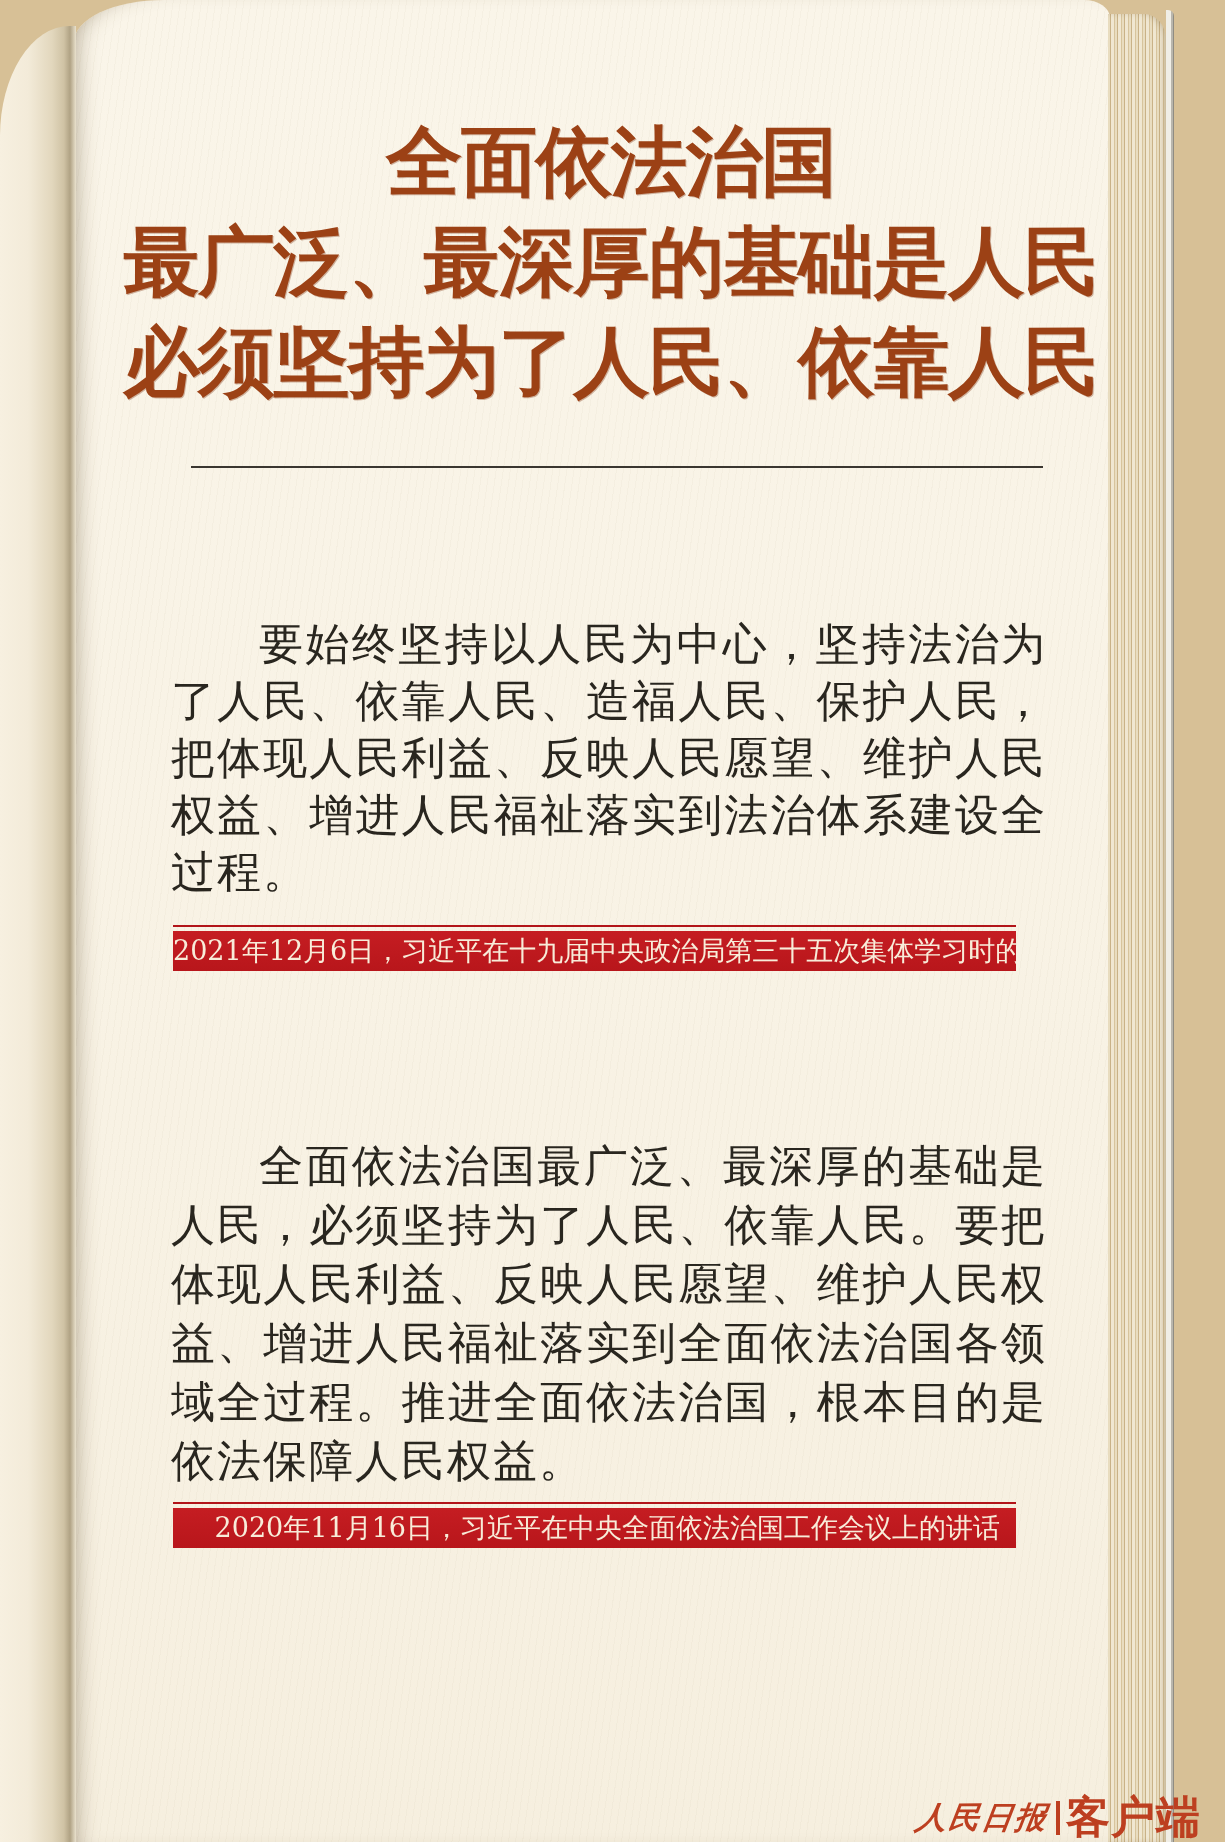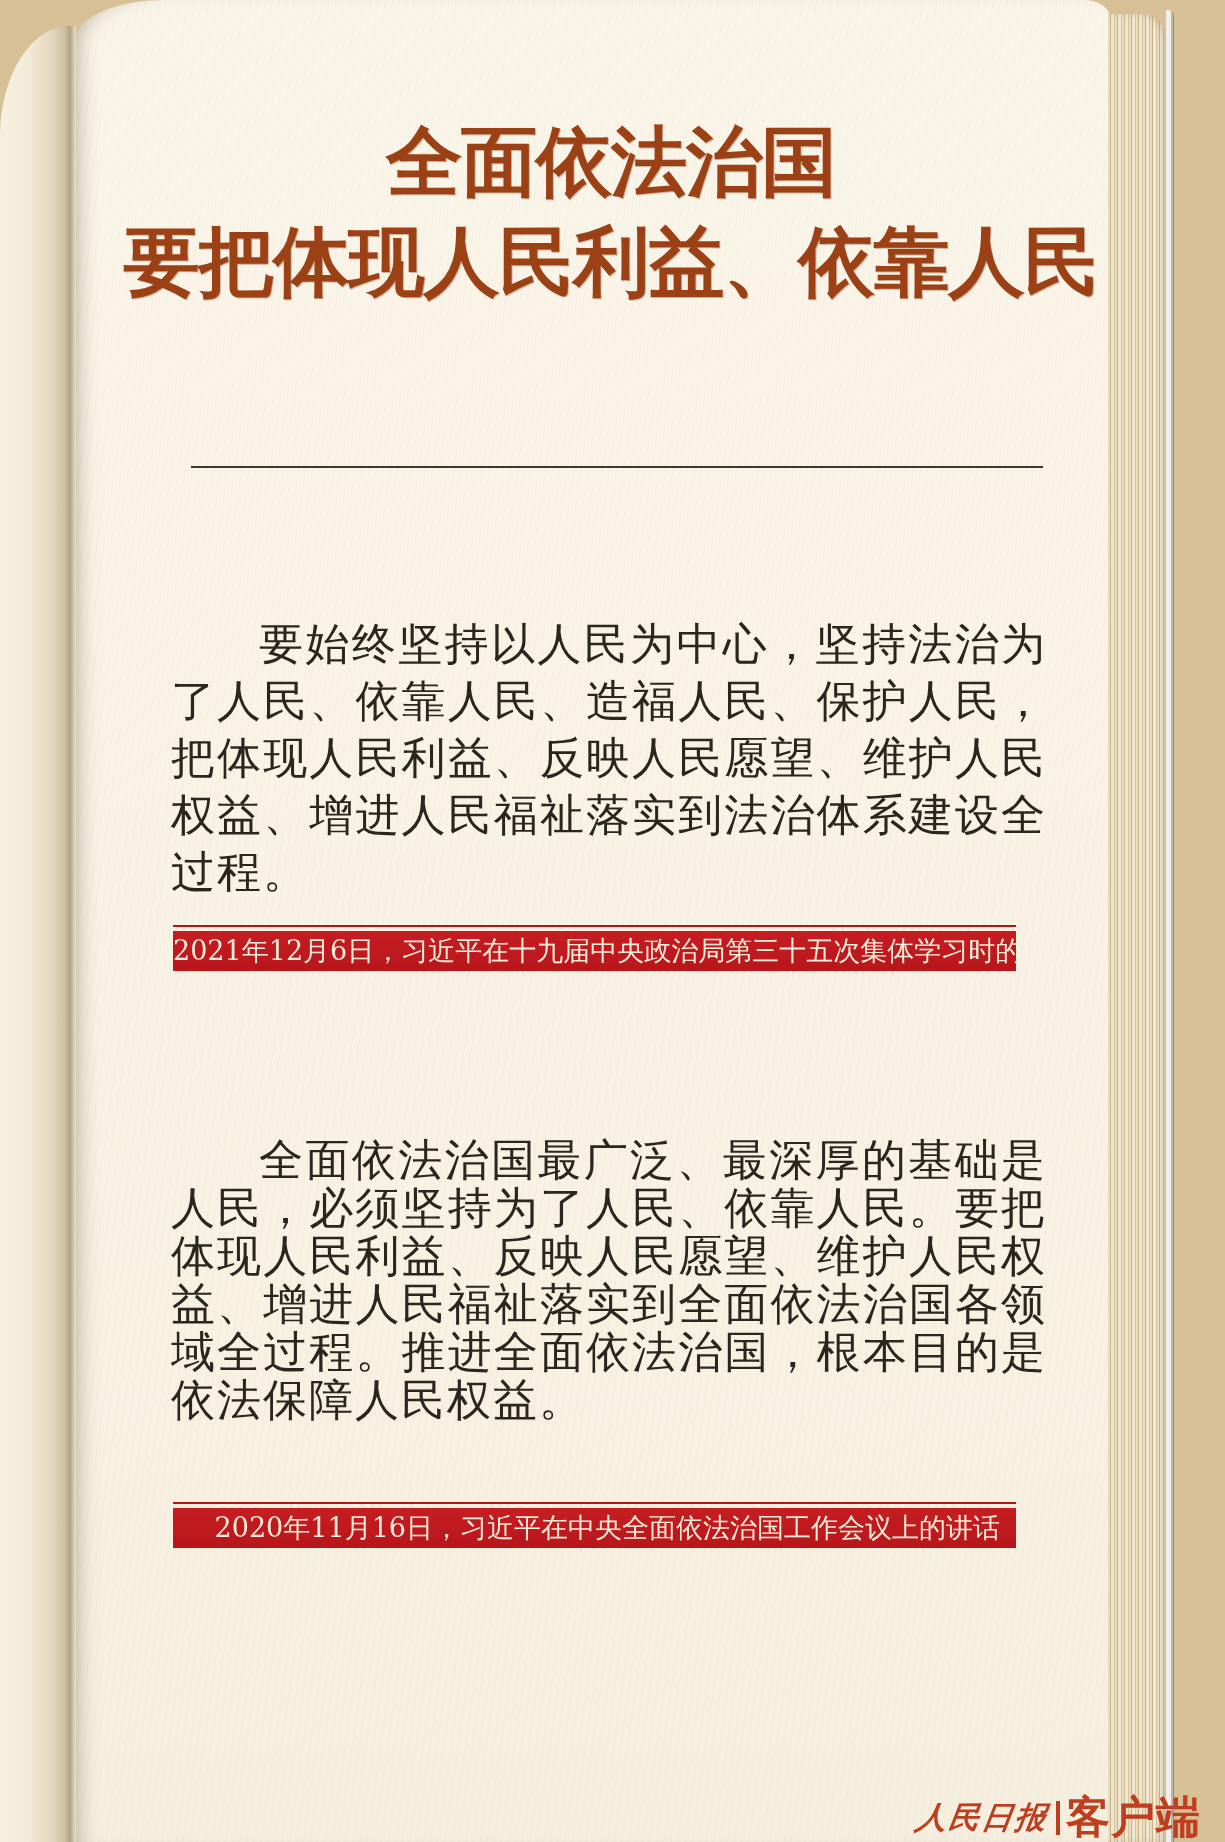--- a/index.html
+++ b/index.html
@@ -59,21 +59,21 @@
   }
 
   .quote-text{
     position:absolute;left:155px;width:876px;
     color:#29261f;
     font-family:"DejaVu Serif","Liberation Serif",serif;
     font-size:44px;line-height:57px;letter-spacing:2px;
     text-indent:2em;text-align:justify;line-break:anywhere;
   }
   .quote-1{top:607px;margin-top:8px;}
-  .quote-2{top:1136px;line-height:48px;}
+  .quote-2{top:1136px;line-height:59px;}
 
   .banner{
     position:absolute;left:157px;width:843px;z-index:6;
   }
   .banner .thin-rule{height:2px;background:#b21419;margin-bottom:4px;}
   .banner .bar{
     height:40px;background:linear-gradient(180deg,#c51d22,#b8161b);
     color:#f8ecd9;font-size:27px;line-height:40px;
     font-family:"DejaVu Serif","Liberation Serif",serif;
     white-space:nowrap;overflow:hidden;
@@ -105,21 +105,22 @@
 
 <div class="left-page"></div>
 <div class="main-page"></div>
 <div class="page-stack"></div>
 <div class="cover-edge"></div>
 
 <div class="content">
 
   <div class="title">
     <div>全面依法治国</div>
-    <div>要把体现人民利益、依靠人民</div>
+    <div>最广泛、最深厚的基础是人民</div>
+    <div>必须坚持为了人民、依靠人民</div>
   </div>
 
   <div class="rule-under-title"></div>
 
   <div class="quote-text quote-1">要始终坚持以人民为中心，坚持法治为了人民、依靠人民、造福人民、保护人民，把体现人民利益、反映人民愿望、维护人民权益、增进人民福祉落实到法治体系建设全过程。</div>
 
   <div class="banner banner-1">
     <div class="thin-rule"></div>
     <div class="bar">2021年12月6日，习近平在十九届中央政治局第三十五次集体学习时的讲话</div>
   </div>

